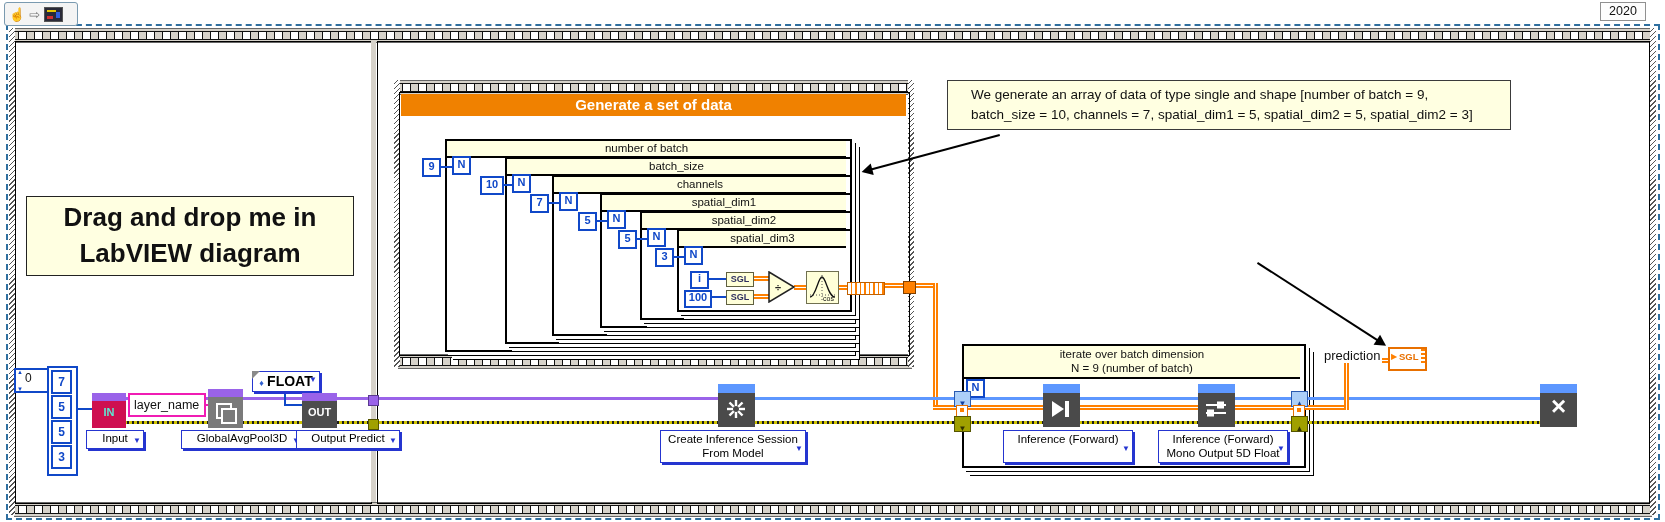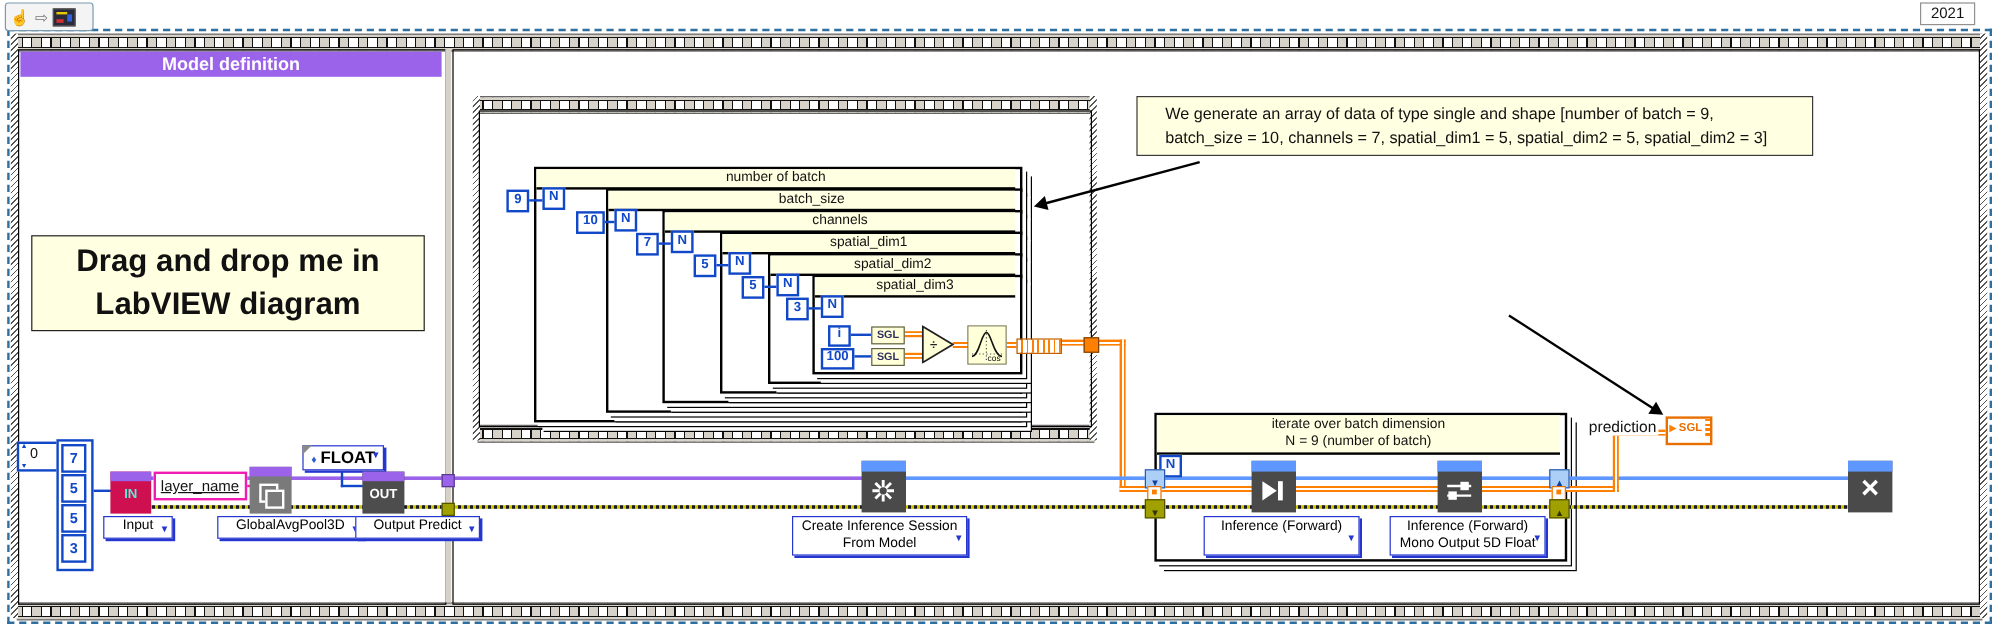--- a/index.html
+++ b/index.html
@@ -45,31 +45,30 @@
   <div class="a" style="left:4px;top:2px;width:64px;height:22px;background:#f4f4f4;border:1px solid #7a9ab0;border-radius:3px;display:flex;align-items:center;gap:4px;padding:0 4px;z-index:8;">
     <span style="font-size:13px;color:#222;">☝</span>
     <span style="font-size:13px;color:#777;">⇨</span>
     <span style="display:inline-block;width:17px;height:13px;background:#2a2a38;border:1px solid #555;position:relative;">
       <span style="position:absolute;left:2px;top:2px;width:9px;height:2px;background:#e8c800;"></span>
       <span style="position:absolute;left:2px;bottom:2px;width:6px;height:3px;background:#d03030;"></span>
       <span style="position:absolute;right:2px;top:4px;width:4px;height:6px;background:#3060e0;"></span>
     </span>
   </div>
 
-  <div class="a" style="left:1600px;top:2px;width:44px;height:17px;border:1px solid #909090;background:#fdfdfd;font-size:12.5px;text-align:center;line-height:17px;color:#111;z-index:8;">2021</div>
+  <div class="a" style="left:1600px;top:2px;width:44px;height:17px;border:1px solid #909090;background:#fdfdfd;font-size:12.5px;text-align:center;line-height:17px;color:#111;z-index:8;">2020</div>
 
   <div class="a" style="left:6px;top:24px;width:1650px;height:492px;border:2px dashed #2F6F9F;z-index:1;"></div>
 
   <div class="a fsh" style="left:14px;top:28px;width:1638px;"></div>
   <div class="a fsh" style="left:14px;top:502px;width:1638px;"></div>
   <div class="a fsv" style="left:9px;top:28px;height:487px;"></div>
   <div class="a fsv" style="left:1650px;top:28px;height:487px;"></div>
 
   <div class="a frame" style="left:15px;top:41px;width:355px;height:461px;"></div>
-  <div class="a hdr" style="left:17px;top:43px;width:351px;height:21px;background:#9A63E9;">Model definition</div>
 
   <div class="a" style="left:371px;top:41px;width:5px;height:461px;background:#d6d2ca;z-index:2;"></div>
 
   <div class="a frame" style="left:377px;top:41px;width:1271px;height:461px;"></div>
 
   <div class="a" style="left:26px;top:196px;width:326px;height:76px;background:#FFFFE1;border:1px solid #222;text-align:center;font-weight:bold;font-size:26px;line-height:36px;color:#111;z-index:6;padding-top:2px;">
     <div>Drag and drop me in</div>
     <div>LabVIEW diagram</div>
   </div>
 
@@ -94,21 +93,21 @@
 
   <div class="a node" style="left:92px;top:393px;width:34px;height:35px;background:#CE0F50;">
     <div class="band" style="background:#9A63E9;"></div>
     <div style="color:#5eead4;font-weight:bold;font-size:11px;text-align:center;margin-top:13px;">IN</div>
   </div>
   <div class="a dd" style="left:86px;top:430px;width:56px;height:17px;">
     <span>Input</span>
     <span class="car">▼</span>
   </div>
 
-  <div class="a" style="left:128px;top:393px;width:70px;height:20px;border:2px solid #F01CB4;background:#fff;font-size:12.5px;line-height:20px;padding-left:4px;color:#111;z-index:5;text-decoration:underline;">layer_name</div>
+  <div class="a" style="left:128px;top:393px;width:70px;height:20px;border:2px solid #F01CB4;background:#fff;font-size:12.5px;line-height:20px;padding-left:4px;color:#111;z-index:5;">layer_name</div>
 
   <div class="a node" style="left:208px;top:389px;width:35px;height:39px;background:#7a7a7a;">
     <div class="band" style="background:#9A63E9;"></div>
     <span style="position:absolute;left:8px;top:14px;width:12px;height:12px;border:2px solid #fff;"></span>
     <span style="position:absolute;left:13px;top:19px;width:12px;height:12px;border:2px solid #fff;background:#7a7a7a;"></span>
   </div>
   <div class="a dd" style="left:181px;top:430px;width:120px;height:17px;">
     <span>GlobalAvgPool3D</span>
     <span class="car">▼</span>
   </div>
@@ -130,20 +129,21 @@
   </div>
 
   <div class="a tun" style="left:368px;top:395px;width:9px;height:9px;background:#9A63E9;border:1px solid #5a3a90;"></div>
   <div class="a tun" style="left:368px;top:419px;width:9px;height:9px;background:#A0A000;border:1px solid #555500;"></div>
 
   <div class="a fsh" style="left:398px;top:80px;width:514px;"></div>
   <div class="a fsh" style="left:398px;top:354px;width:514px;"></div>
   <div class="a fsv" style="left:394px;top:80px;height:287px;"></div>
   <div class="a fsv" style="left:908px;top:80px;height:287px;"></div>
   <div class="a frame" style="left:399px;top:92px;width:509px;height:262px;"></div>
+  <div class="a hdr" style="left:401px;top:94px;width:505px;height:22px;background:#F08100;line-height:22px;">Generate a set of data</div>
 
   <div class="a loop" style="left:445px;top:139px;width:403px;height:209px;"></div>
   <div class="a lbar" style="left:447px;top:141px;width:399px;height:15px;line-height:15px;">number of batch</div>
   <div class="a loop" style="left:505px;top:157px;width:343px;height:183px;"></div>
   <div class="a lbar" style="left:507px;top:159px;width:339px;height:15px;line-height:15px;">batch_size</div>
   <div class="a loop" style="left:552px;top:175px;width:296px;height:157px;"></div>
   <div class="a lbar" style="left:554px;top:177px;width:292px;height:15px;line-height:15px;">channels</div>
   <div class="a loop" style="left:600px;top:193px;width:248px;height:131px;"></div>
   <div class="a lbar" style="left:602px;top:195px;width:244px;height:15px;line-height:15px;">spatial_dim1</div>
   <div class="a loop" style="left:640px;top:211px;width:208px;height:105px;"></div>

